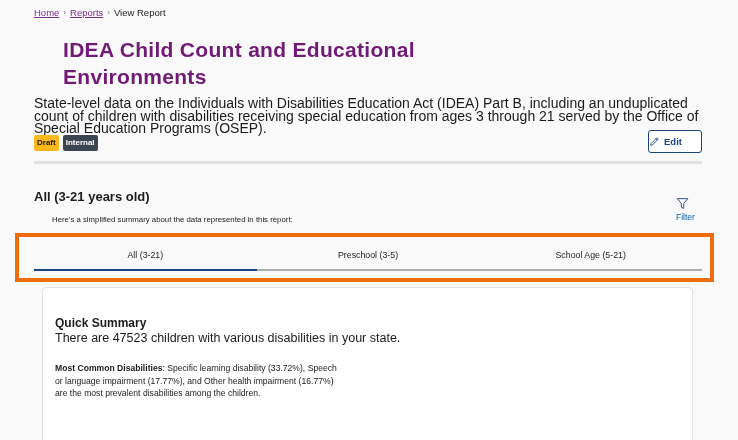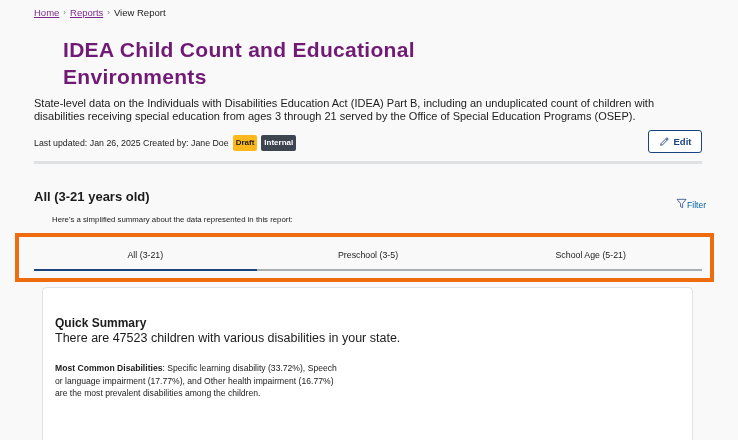--- a/index.html
+++ b/index.html
@@ -22,60 +22,60 @@
     
     .title {
       position: absolute; left: 34px; top: 36px; width: 420px;
       font-size: 21px; font-weight: bold; line-height: 27px; letter-spacing: 0.3px;
       color: #701a75;
       margin-left: 29px;
     }
 
     .description {
       position: absolute; left: 34px; top: 97px; width: 670px;
-      font-size: 11px; line-height: 12.5px; color: #1b1b1b;
+      font-size: 14px; line-height: 12.5px; color: #1b1b1b;
     }
 
     .meta {
       position: absolute; left: 34px; top: 135px;
       font-size: 8.8px; color: #1b1b1b; display: flex; align-items: center; gap: 4px;
     }
     .badge {
       display: inline-block; font-size: 8px; font-weight: bold;
       padding: 3px 3px; border-radius: 2px; line-height: 10px;
     }
     .badge-draft { background: #fdb81e; color: #1b1b1b; }
     .badge-internal { background: #3d4551; color: #ffffff; }
 
     .edit-btn {
       position: absolute; left: 648px; top: 130px; width: 54px; height: 23px;
       border: 1.5px solid #1a4480; border-radius: 3px; background: #ffffff;
       color: #1a4480; font-size: 9.5px; font-weight: bold;
-      display: flex; align-items: center; justify-content: center; gap: 4px;
+      display: flex; align-items: center; gap: 4px;
       cursor: pointer;
     }
     .edit-btn svg { width: 11px; height: 11px; }
 
     .divider {
       position: absolute; left: 34px; top: 161px; width: 668px; height: 3px;
       background: #dfe1e2;
     }
 
     .section-title {
       position: absolute; left: 34px; top: 189px;
       font-size: 13px; font-weight: bold; color: #1b1b1b;
     }
     .section-sub {
       position: absolute; left: 52px; top: 215px;
       font-size: 7.8px; color: #1b1b1b;
     }
 
     .filter {
       position: absolute; left: 676px; top: 197px; width: 30px;
-      display: flex; flex-direction: row; align-items: flex-end;
+      display: flex; flex-direction: column; align-items: flex-start;
       color: #1a4480; cursor: pointer;
     }
     .filter svg { width: 13px; height: 13px; }
     .filter span { font-size: 8.5px; margin-top: 2px; color: #005ea2; }
 
     
     .tabs {
       position: absolute; left: 34px; top: 247px; width: 668px; height: 24px;
       display: flex;
     }
@@ -123,21 +123,20 @@
     <a>Reports</a>
     <span class="sep">›</span>
     <span>View Report</span>
   </nav>
 
   <h1 class="title">IDEA Child Count and Educational Environments</h1>
 
   <p class="description">State-level data on the Individuals with Disabilities Education Act (IDEA) Part B, including an unduplicated count of children with disabilities receiving special education from ages 3 through 21 served by the Office of Special Education Programs (OSEP).</p>
 
   <div class="meta">
-    <span>Last updated: Jan 26, 2025 Created by: Jane Doe</span>
     <span class="badge badge-draft">Draft</span>
     <span class="badge badge-internal">Internal</span>
   </div>
 
   <button class="edit-btn">
     <svg viewBox="0 0 16 16" fill="none" stroke="#1a4480" stroke-width="1.3">
       <path d="M11.5 2.5 L13.5 4.5 L5 13 L2.5 13.5 L3 11 Z"></path>
       <path d="M10 4 L12 6"></path>
     </svg>
     <span>Edit</span>

